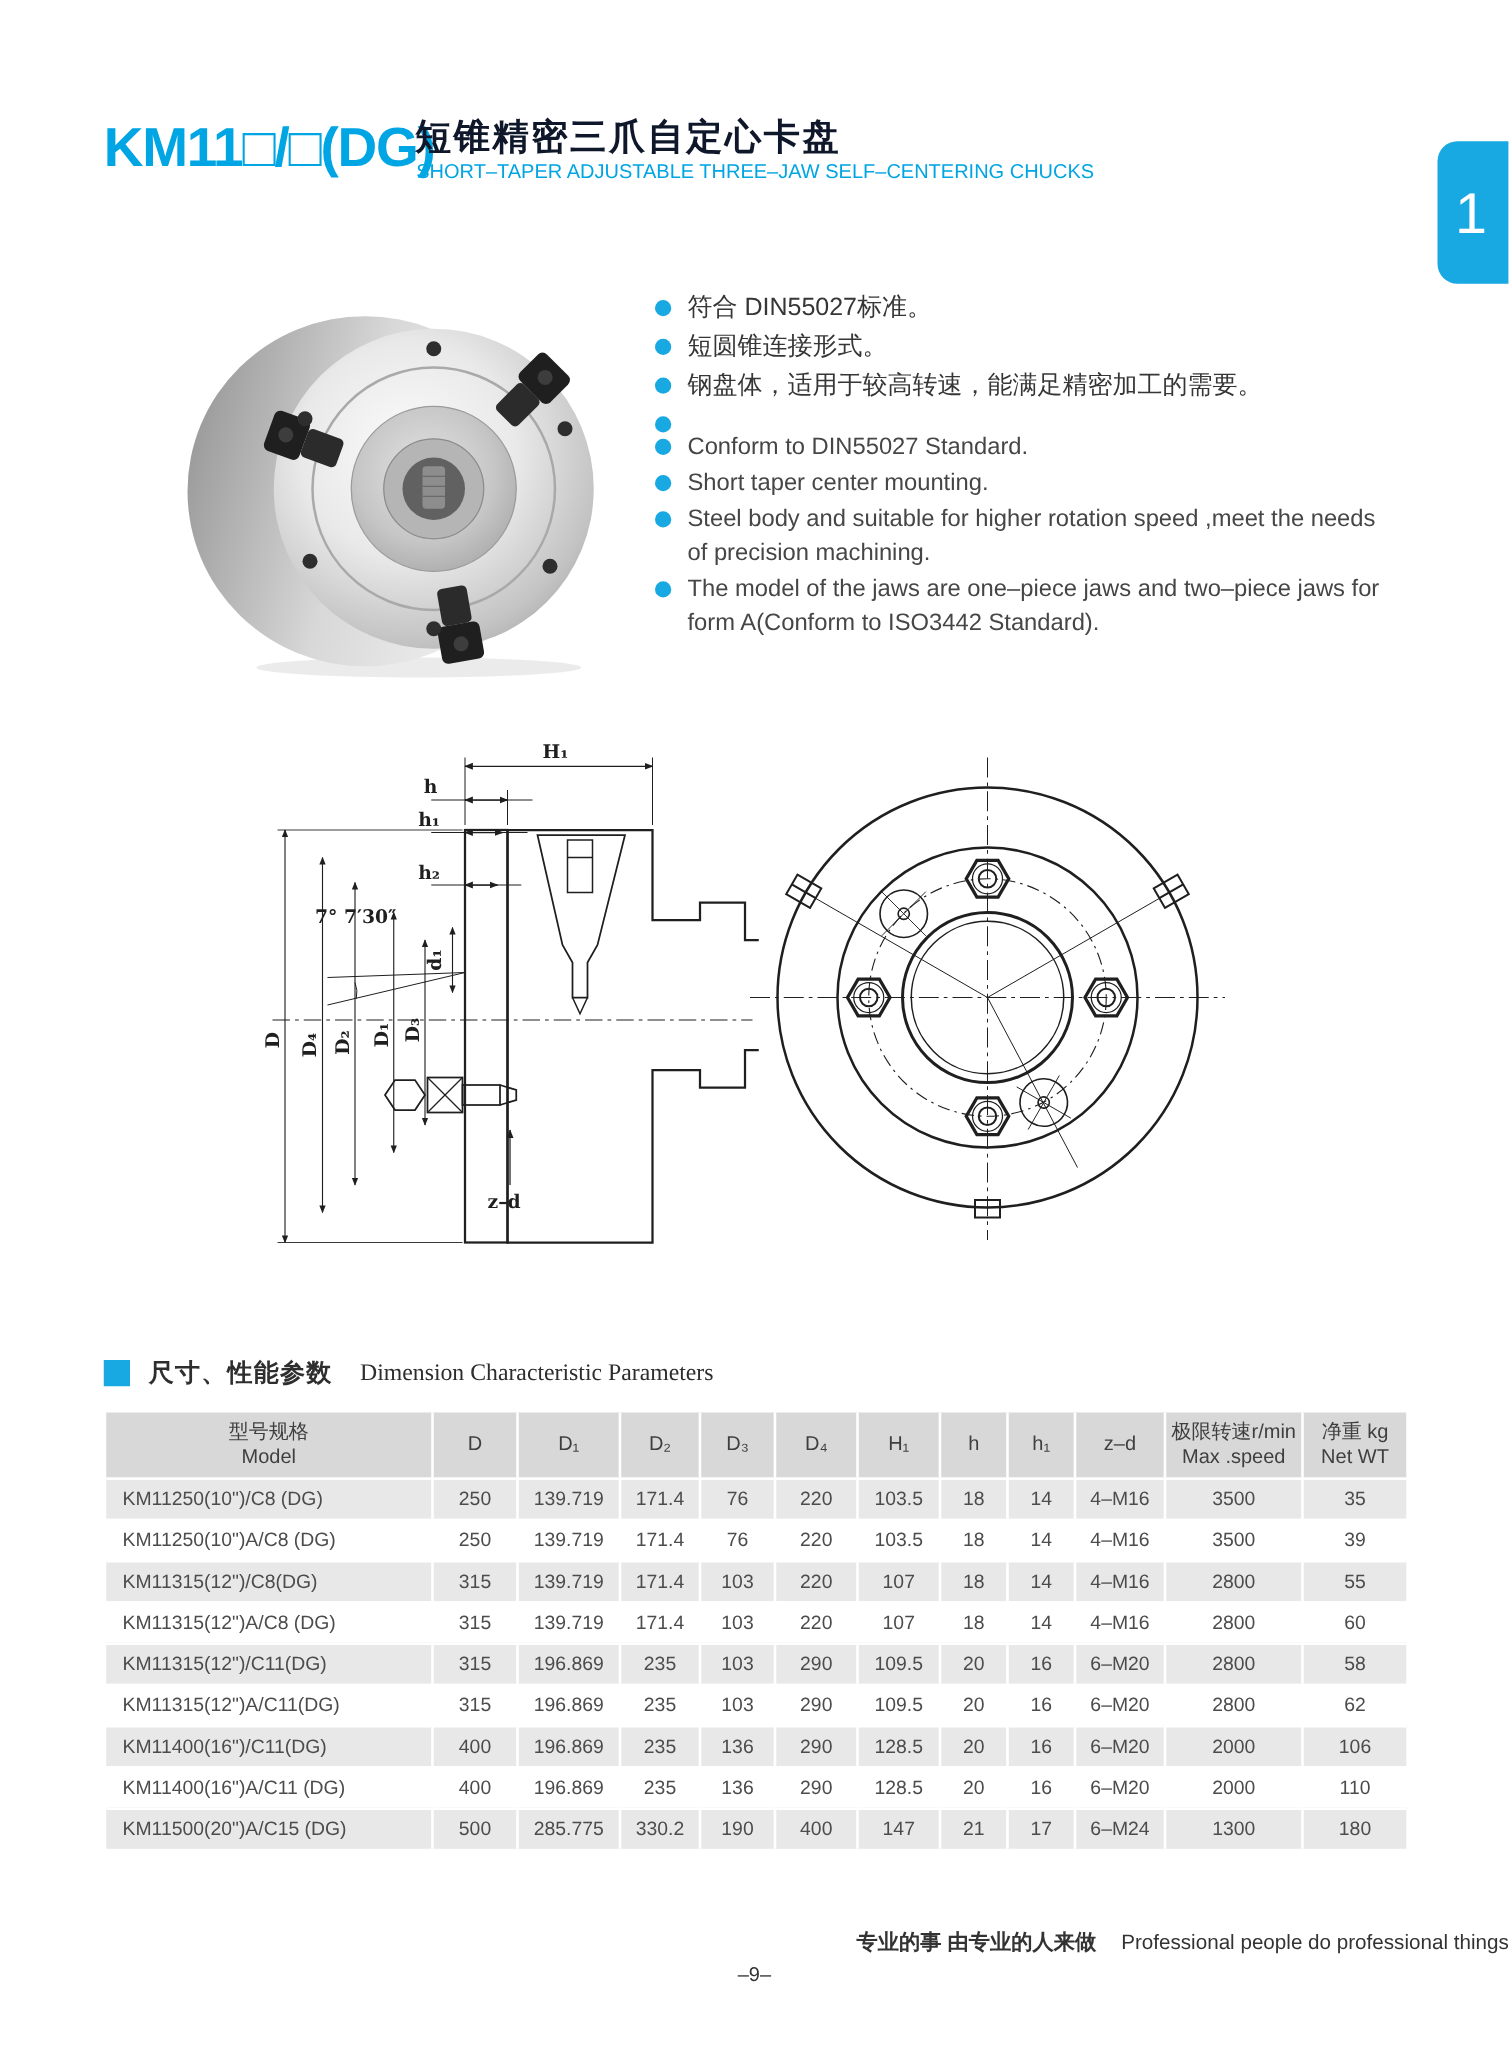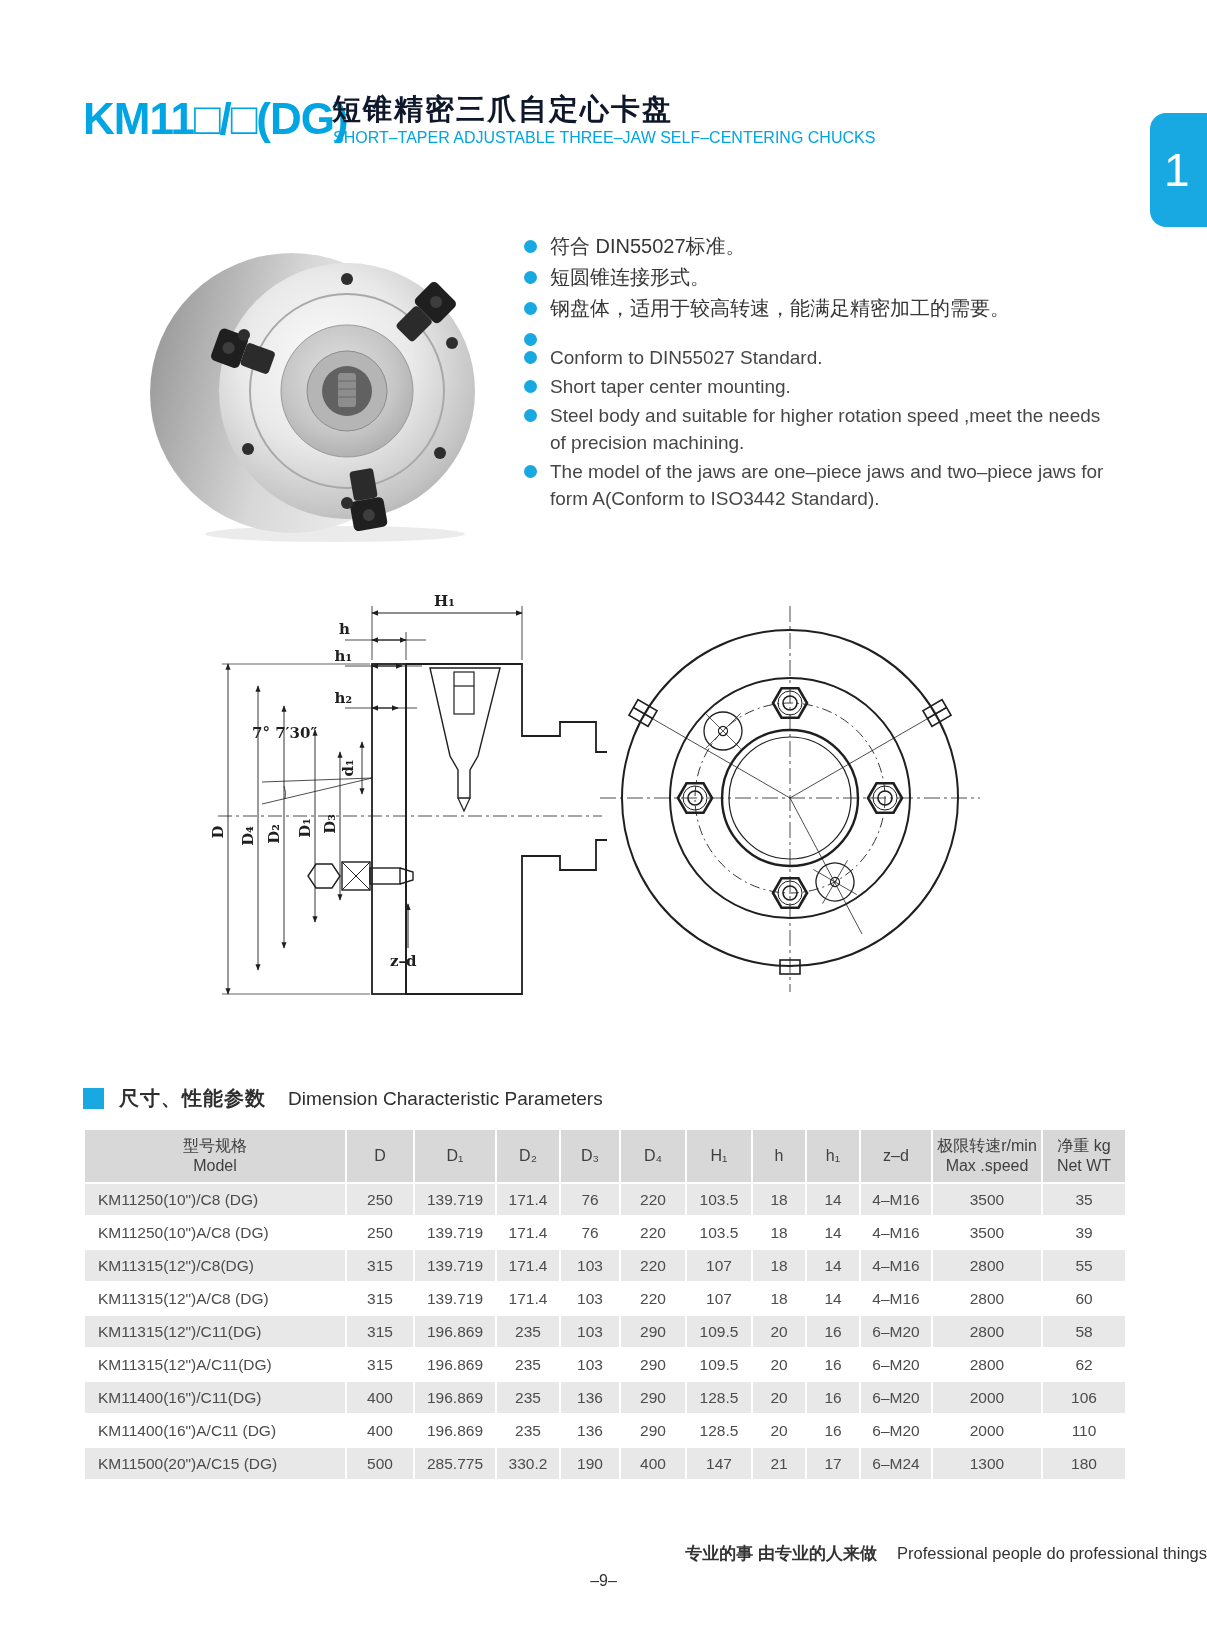--- a/index.html
+++ b/index.html
@@ -22,21 +22,21 @@
   .feats-cn{left:524px;top:232px;width:600px;font-size:20px;line-height:29px;color:#363636;}
   .feats-en{left:524px;top:344px;width:590px;font-size:19px;line-height:27px;color:#464646;}
   .dot{flex:none;width:13px;height:13px;border-radius:50%;background:#18a8e2;margin-right:13px;}
   .feats-cn .dot{margin-top:8px;}
   .feats-en .dot{margin-top:7px;}
 
   
   .sec-head{left:83px;top:1085px;display:flex;align-items:center;}
   .sec-sq{width:21px;height:21px;background:#18a8e2;margin-right:15px;}
   .sec-cn{font-size:20px;font-weight:bold;color:#2e2e2e;letter-spacing:1px;}
-  .sec-en{font-size:19px;color:#2e2e2e;margin-left:22px;}
+  .sec-en{font-size:19px;color:#2e2e2e;margin-left:22px;font-family:Liberation Serif, serif;}
 
   
   .ptable{left:85px;top:1130px;width:1040px;border-collapse:separate;border-spacing:0;table-layout:fixed;}
   .ptable th{background:#d8d8d8;font-weight:normal;color:#3f3f3f;font-size:16px;height:50px;
              vertical-align:middle;text-align:center;border-left:2px solid #fff;line-height:1.25;}
   .ptable th:first-child{border-left:none;}
   .ptable td{height:29px;text-align:center;font-size:15.5px;color:#4c4c4c;border-left:2px solid #fff;
              border-top:2px solid #fff;vertical-align:middle;}
   .ptable td:first-child{border-left:none;}
   .ptable tr.odd td{background:#e8e8e8;}

